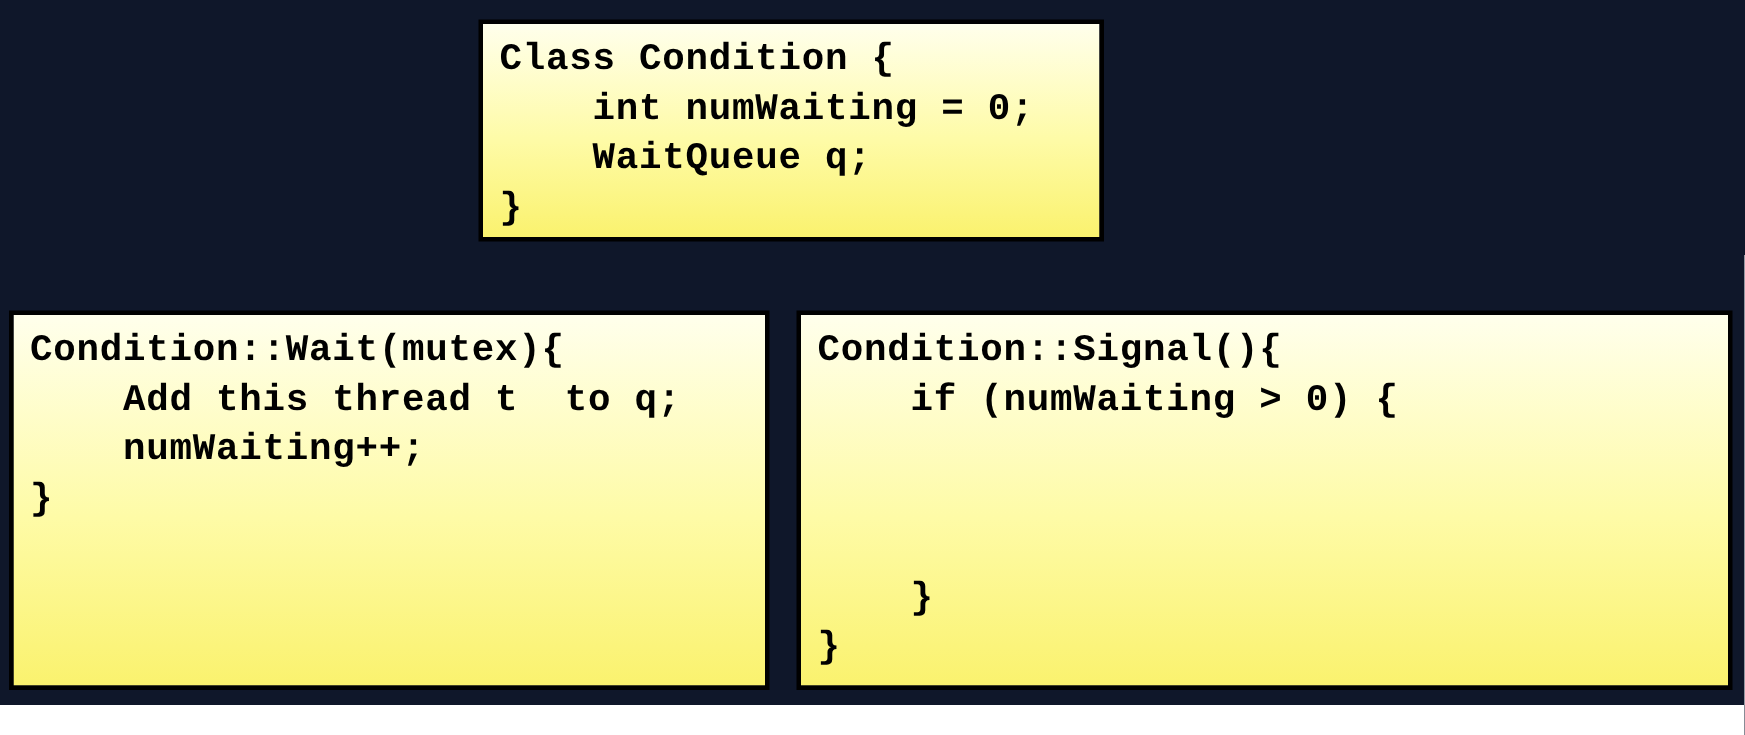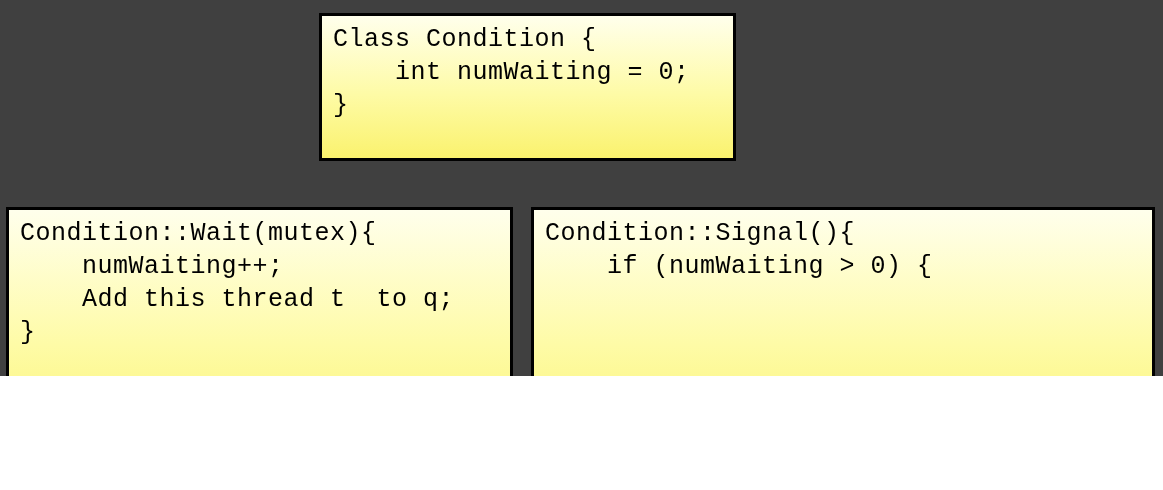--- a/index.html
+++ b/index.html
@@ -3,25 +3,25 @@
 <meta charset="utf-8">
 <style>
   html, body {
     margin: 0;
     padding: 0;
     background: #ffffff;
   }
   .canvas {
     position: relative;
     width: 1163px;
-    height: 376px;
-    background: #404040;
+    height: 470px;
+    background: #0f172a;
     overflow: hidden;
     font-family: "Liberation Mono", "DejaVu Sans Mono", monospace;
-    font-weight: normal;
+    font-weight: bold;
   }
   .code-box {
     position: absolute;
     box-sizing: border-box;
     border: 3px solid #000000;
     background: linear-gradient(to bottom, #FFFFEC 0%, #FEFBA6 55%, #FAF26E 100%);
     padding: 7px 10px 4px 11px;
   }
   .code-line {
     white-space: pre;
@@ -36,27 +36,28 @@
   #box-signal { left: 531px; top: 207px; width: 624px; height: 253px; }
 </style>
 </head>
 <body>
 
 <div class="canvas">
 
   <div class="code-box" id="box-class">
     <div class="code-line">Class Condition {</div>
     <div class="code-line">    int numWaiting = 0;</div>
+    <div class="code-line">    WaitQueue q;</div>
     <div class="code-line">}</div>
   </div>
 
   <div class="code-box" id="box-wait">
     <div class="code-line">Condition::Wait(mutex){</div>
+    <div class="code-line">    Add this thread t  to q;</div>
     <div class="code-line">    numWaiting++;</div>
-    <div class="code-line">    Add this thread t  to q;</div>
     <div class="code-line">}</div>
   </div>
 
   <div class="code-box" id="box-signal">
     <div class="code-line">Condition::Signal(){</div>
     <div class="code-line">    if (numWaiting &gt; 0) {</div>
     <div class="code-line"></div>
     <div class="code-line"></div>
     <div class="code-line"></div>
     <div class="code-line">    }</div>

